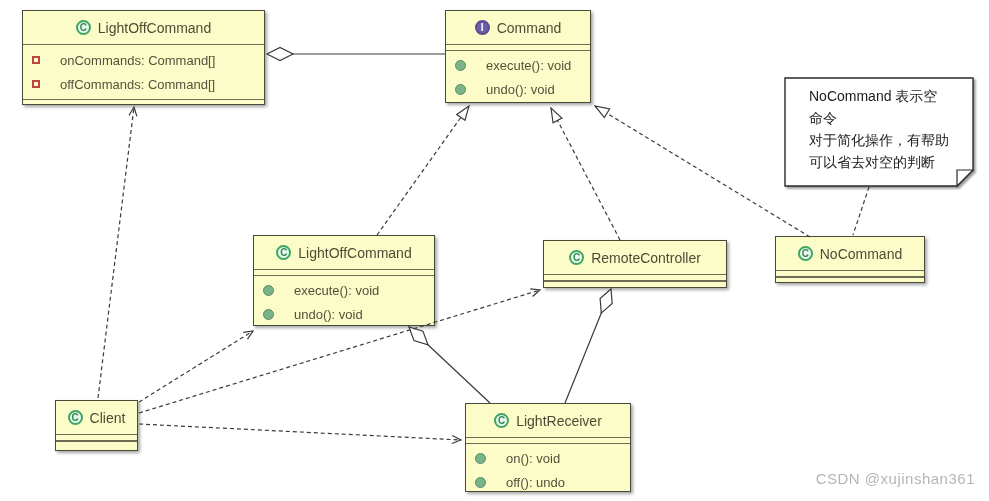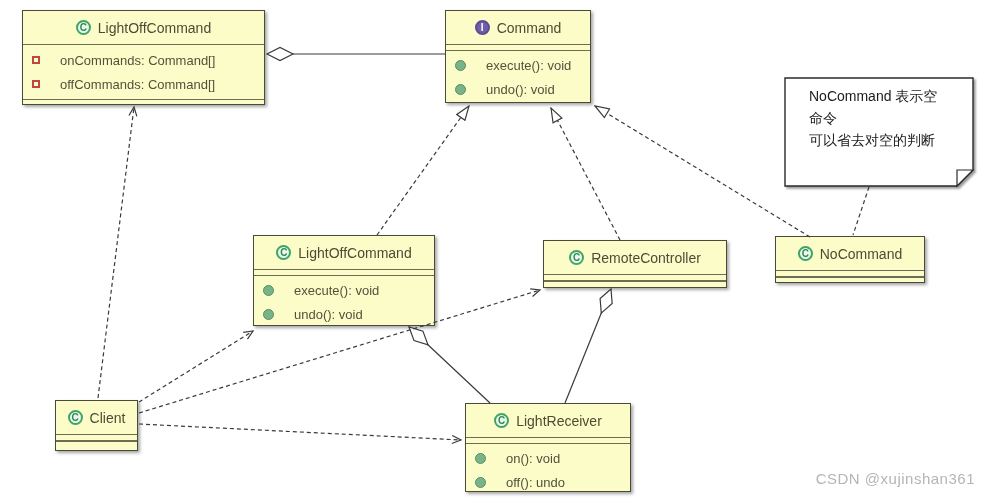--- a/index.html
+++ b/index.html
@@ -167,18 +167,19 @@
     <line class="e e-dash" x1="139" y1="402" x2="253" y2="331" marker-end="url(#arrow)"></line>
     <line class="e e-dash" x1="139" y1="413" x2="540" y2="290" marker-end="url(#arrow)"></line>
     <line class="e e-dash" x1="139" y1="424" x2="461" y2="440" marker-end="url(#arrow)"></line>
 
     <line class="e e-dash" x1="869" y1="187" x2="853" y2="235"></line>
   </svg>
 
   <div class="note-text">
     <div>NoCommand 表示空</div>
     <div>命令</div>
+    <div>对于简化操作，有帮助</div>
     <div>可以省去对空的判断</div>
   </div>
 
   <div class="watermark">CSDN @xujinshan361</div>
 
 </div>
 
 </body></html>

